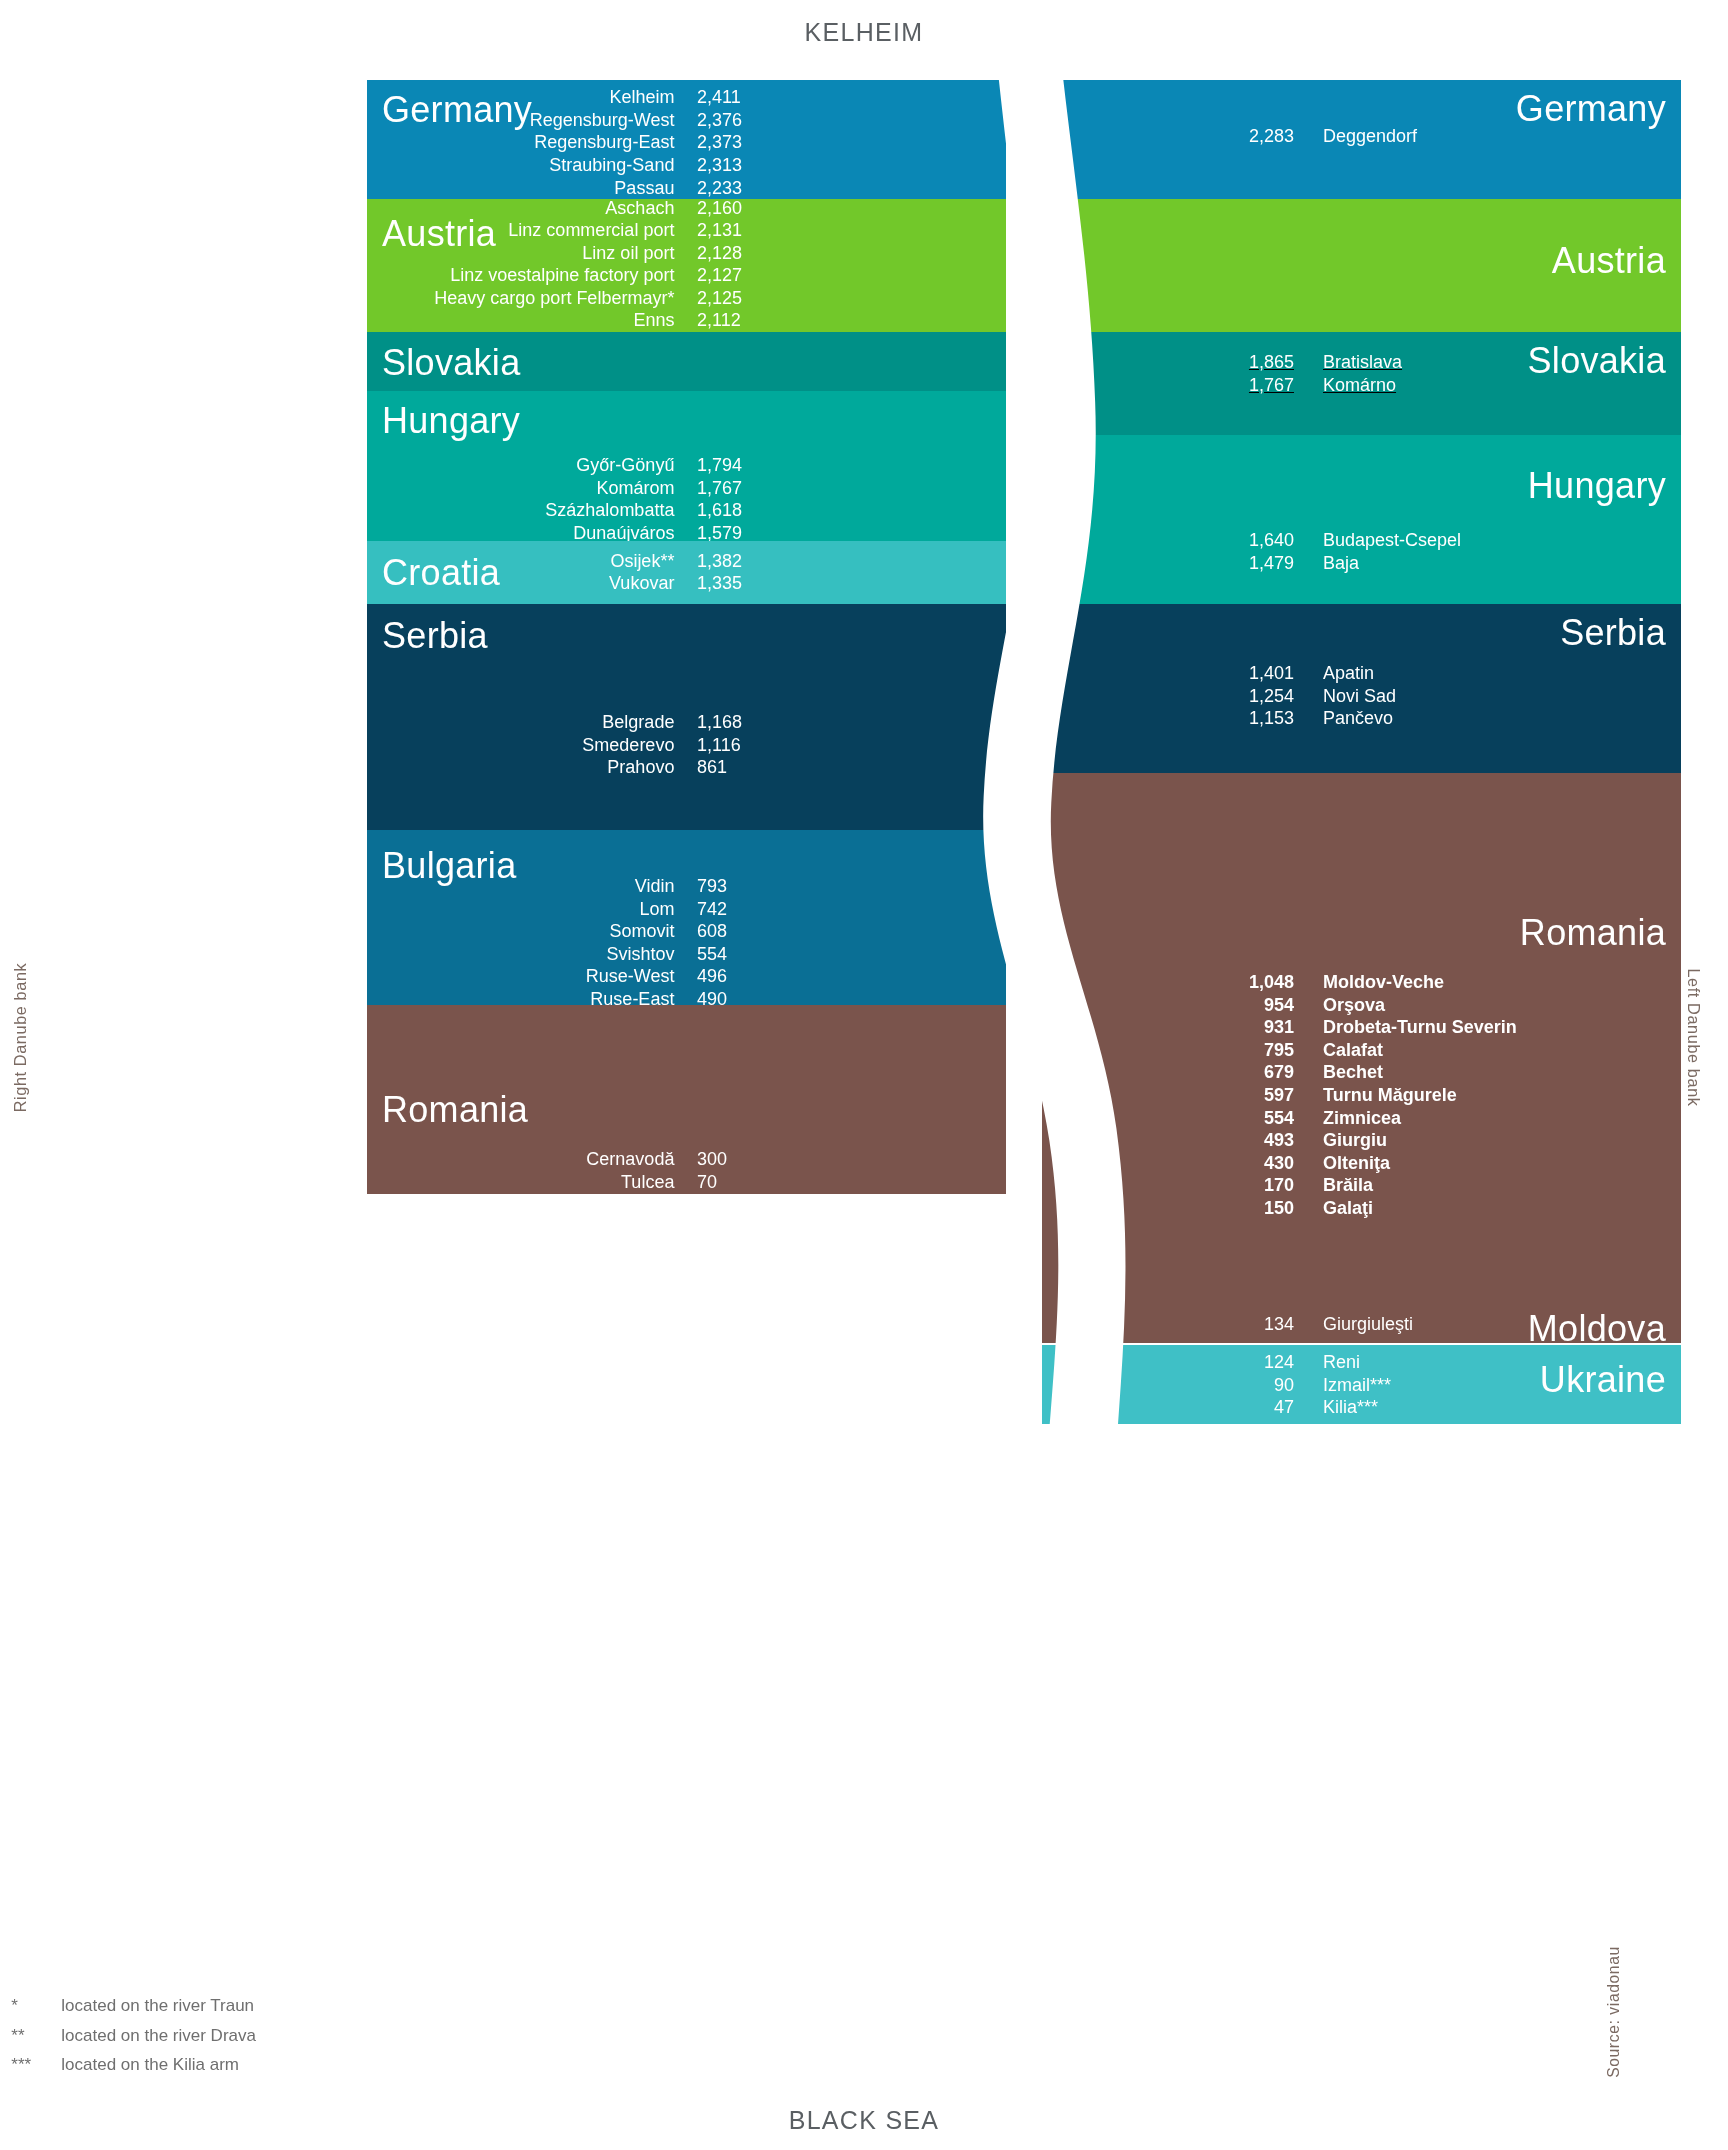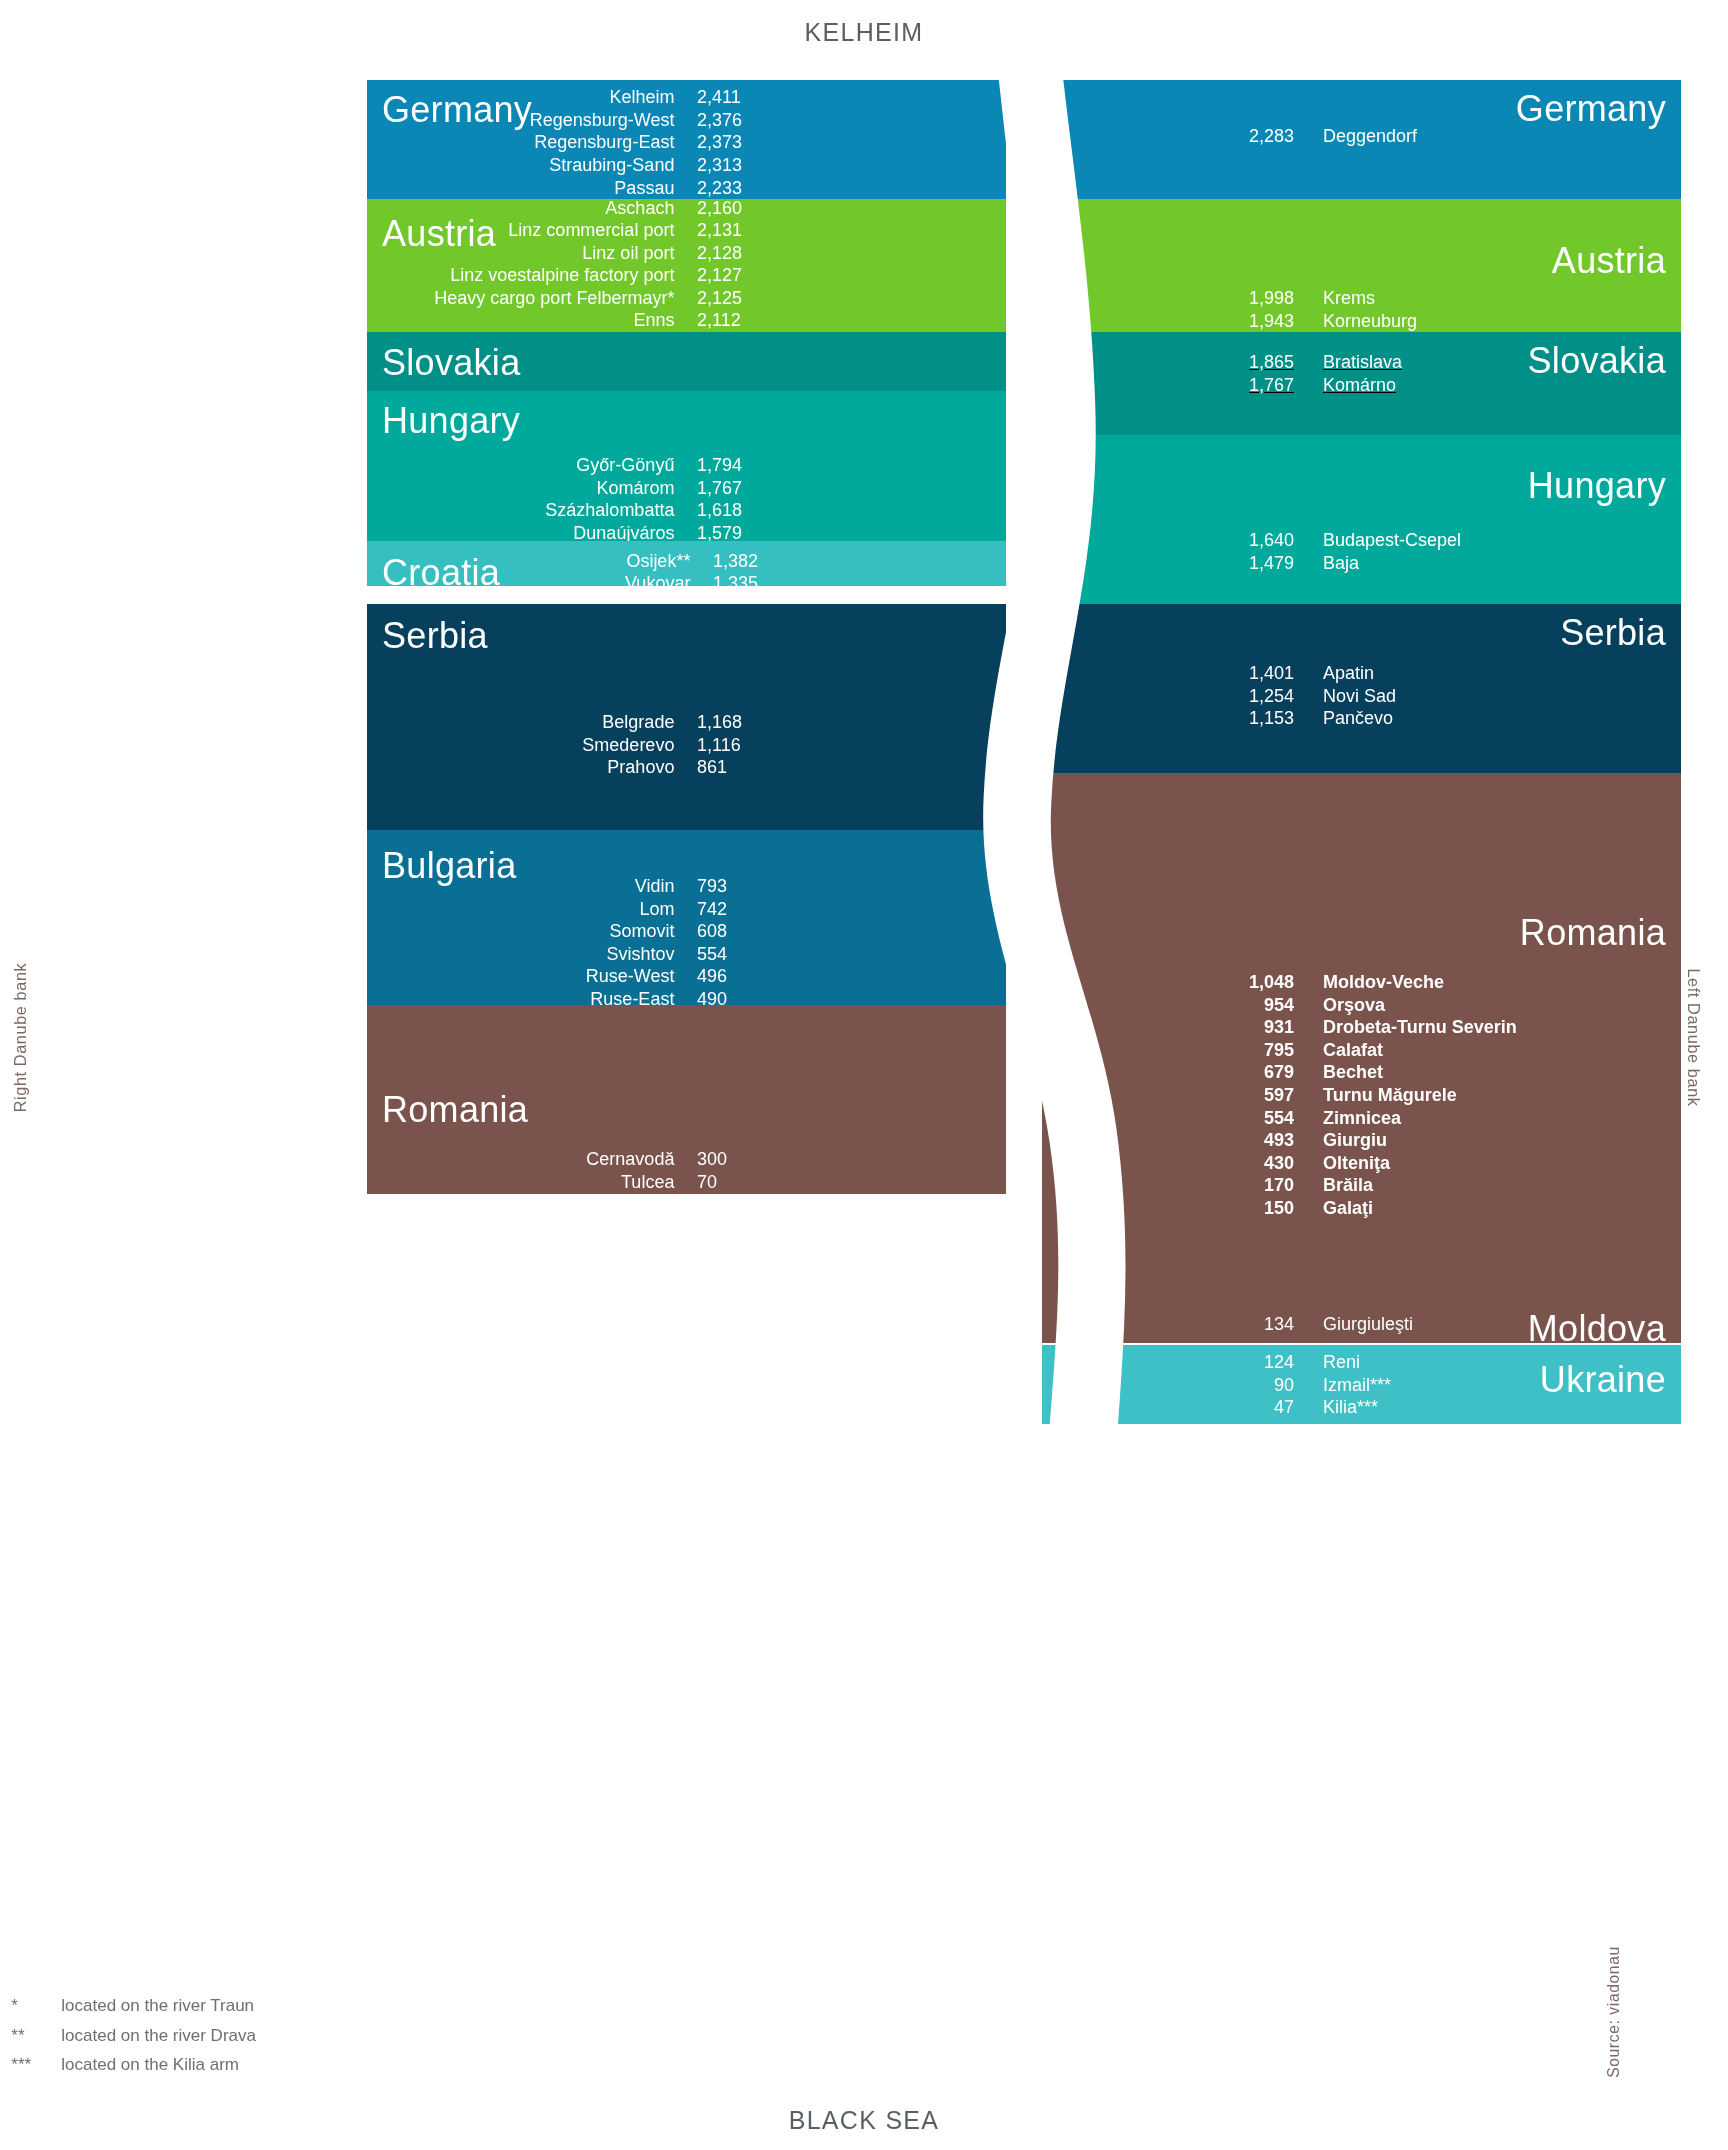--- a/index.html
+++ b/index.html
@@ -177,21 +177,21 @@
           <div class="row">
             <span class="nm">Paks</span>
             <span class="km">1,529</span>
           </div>
           <div class="row">
             <span class="nm">Mohács</span>
             <span class="km">1,448</span>
           </div>
         </div>
       </div>
-      <div class="band" style="position: absolute; top: 461px; height: 45px; background: rgb(54, 191, 192); padding-left: 16px;">
+      <div class="band" style="position: absolute; top: 461px; height: 63px; background: rgb(54, 191, 192);">
         <div class="cname" style="top: 11.3px;">Croatia</div>
         <div class="ports" style="top: 8.8px;">
           <div class="row">
             <span class="nm">Osijek**</span>
             <span class="km">1,382</span>
           </div>
           <div class="row">
             <span class="nm">Vukovar</span>
             <span class="km">1,335</span>
           </div>
@@ -267,34 +267,20 @@
         <div class="cname" style="top: 7.5px;">Germany</div>
         <div class="ports" style="top: 45px;">
           <div class="row">
             <span class="km">2,283</span>
             <span class="nm">Deggendorf</span>
           </div>
         </div>
       </div>
       <div class="band" style="position: absolute; top: 119px; height: 133px; background: rgb(114, 200, 42);">
         <div class="cname" style="top: 41px;">Austria</div>
-        <div class="ports" style="top: 88px;">
-          <div class="row">
-            <span class="km">1,998</span>
-            <span class="nm">Krems</span>
-          </div>
-          <div class="row">
-            <span class="km">1,943</span>
-            <span class="nm">Korneuburg</span>
-          </div>
-          <div class="row">
-            <span class="km">1,917</span>
-            <span class="nm">Vienna-Lobau</span>
-          </div>
-        </div>
       </div>
       <div class="band" style="position: absolute; top: 252px; height: 103px; background: rgb(0, 144, 135);">
         <div class="cname" style="top: 7.5px;">Slovakia</div>
         <div class="ports" style="top: 19px; text-decoration: underline;">
           <div class="row">
             <span class="km">1,865</span>
             <span class="nm">Bratislava</span>
           </div>
           <div class="row">
             <span class="km">1,767</span>

